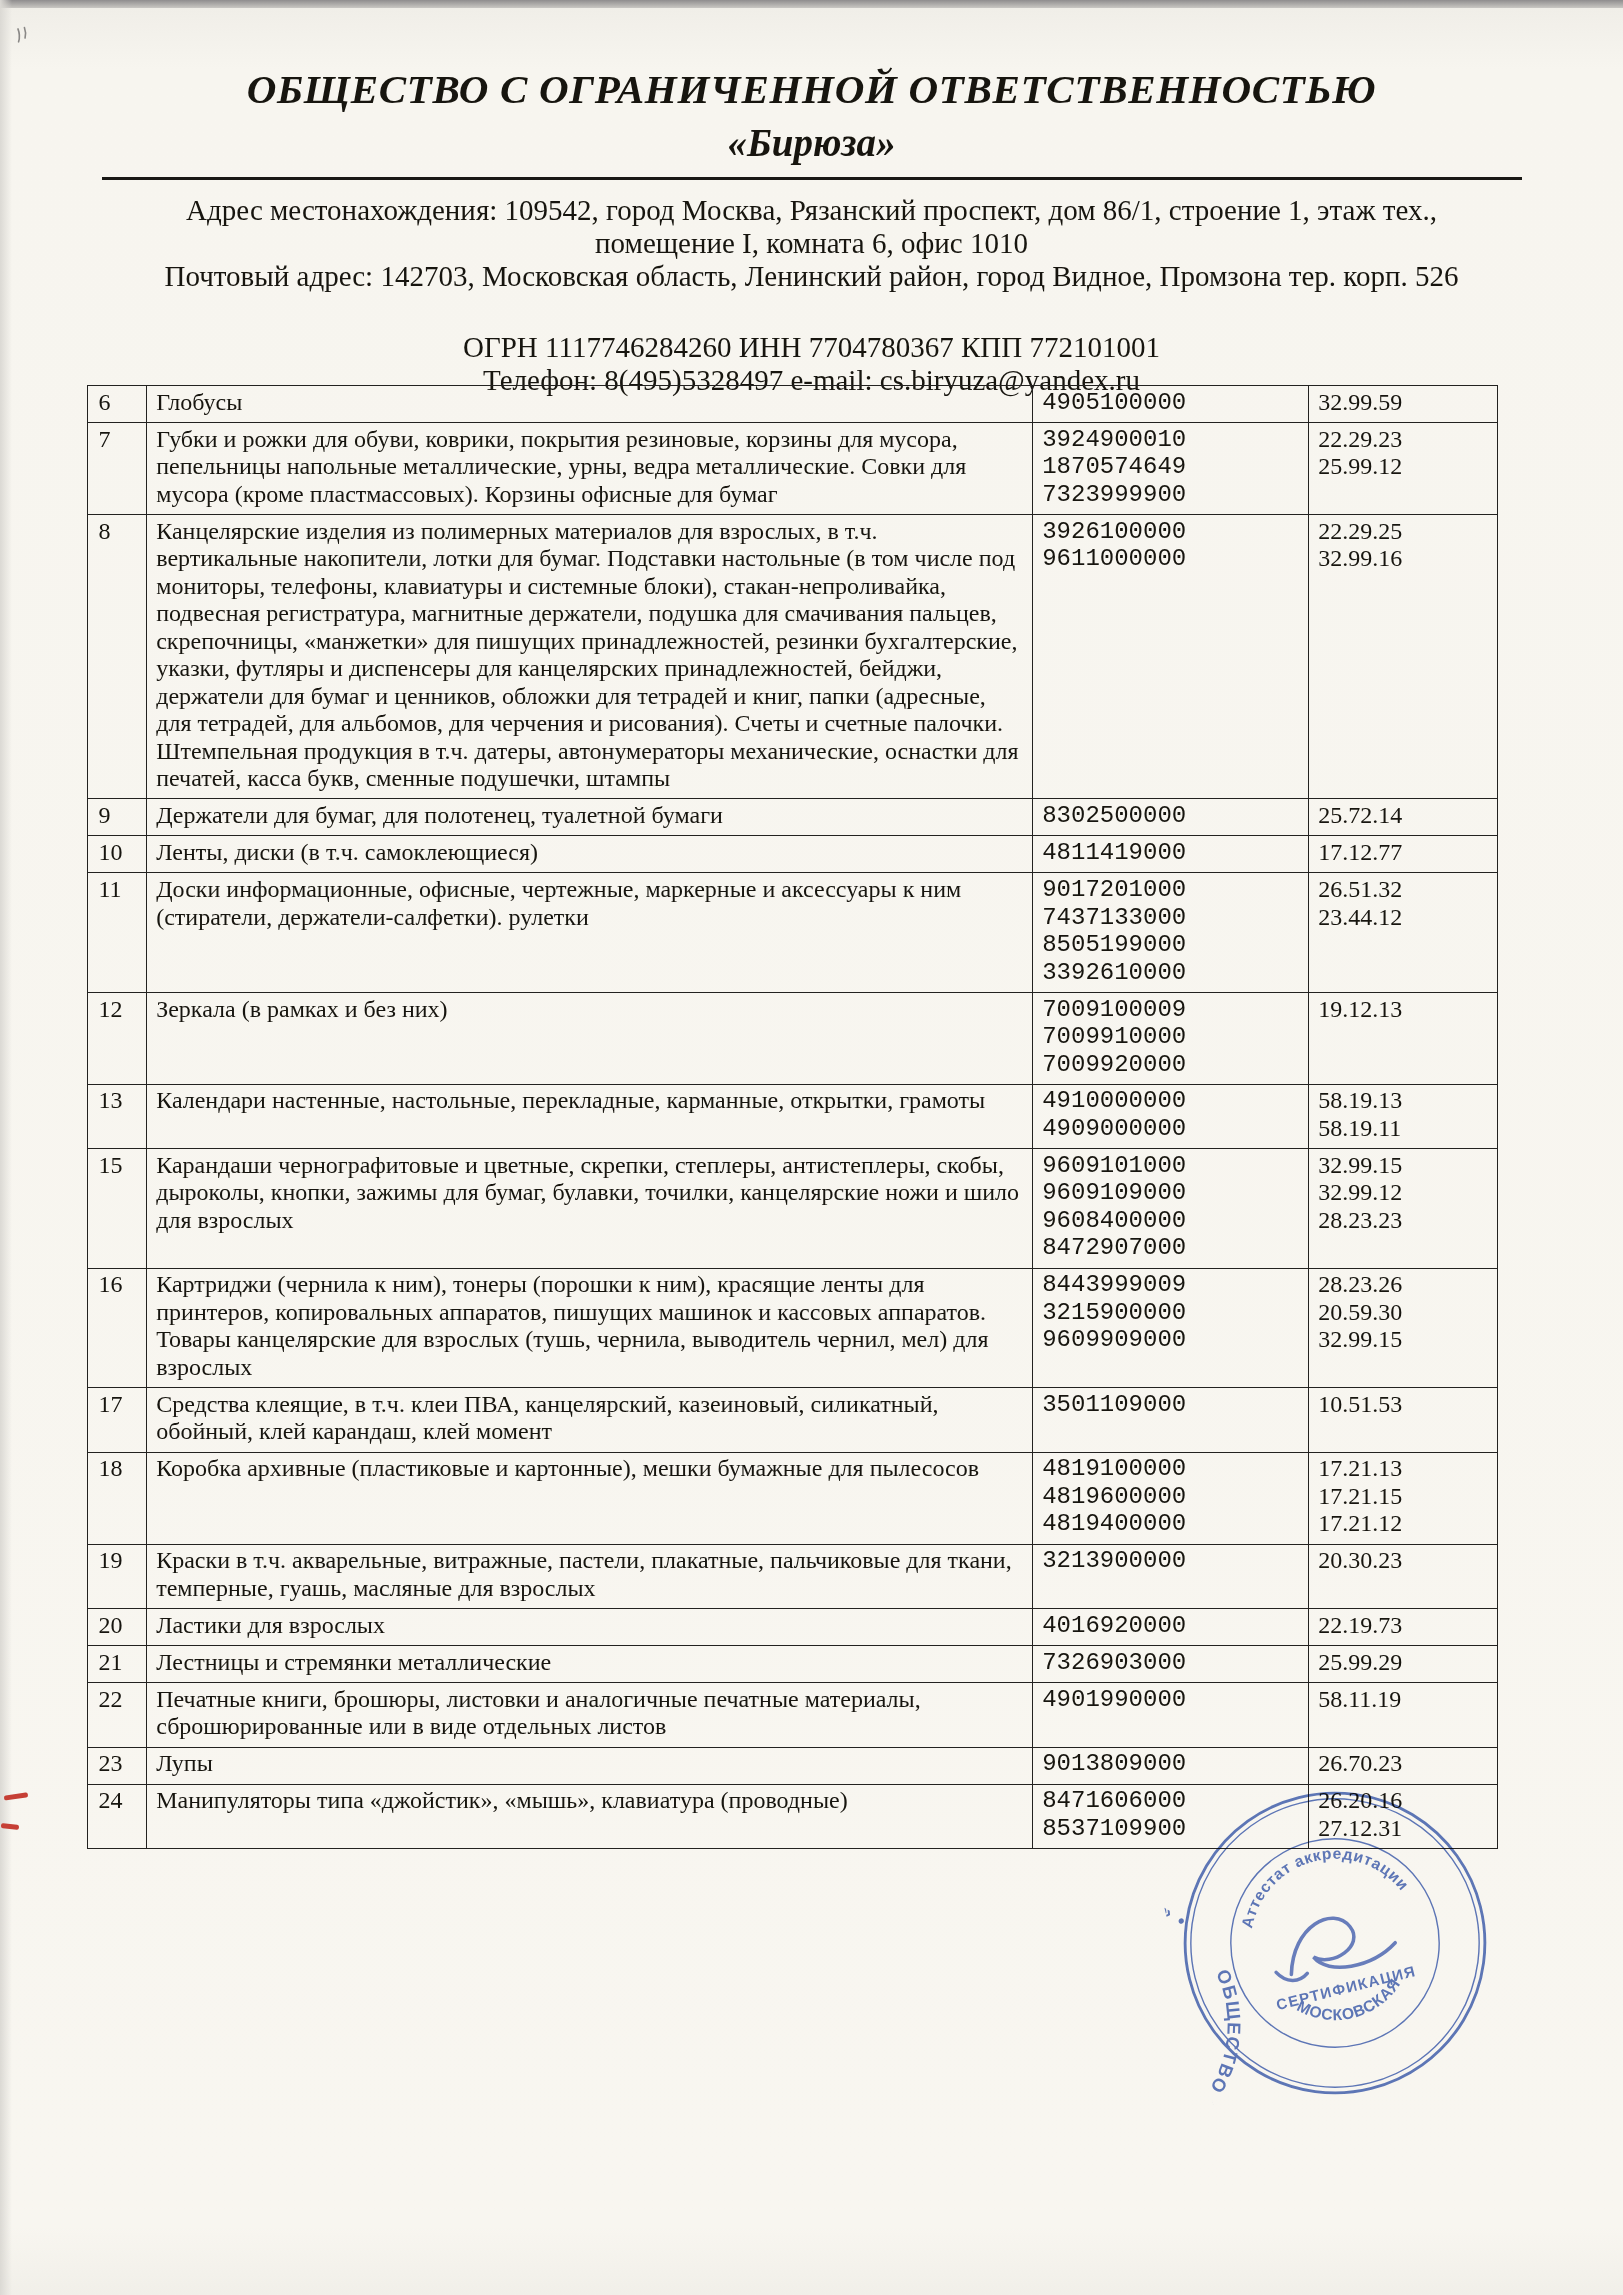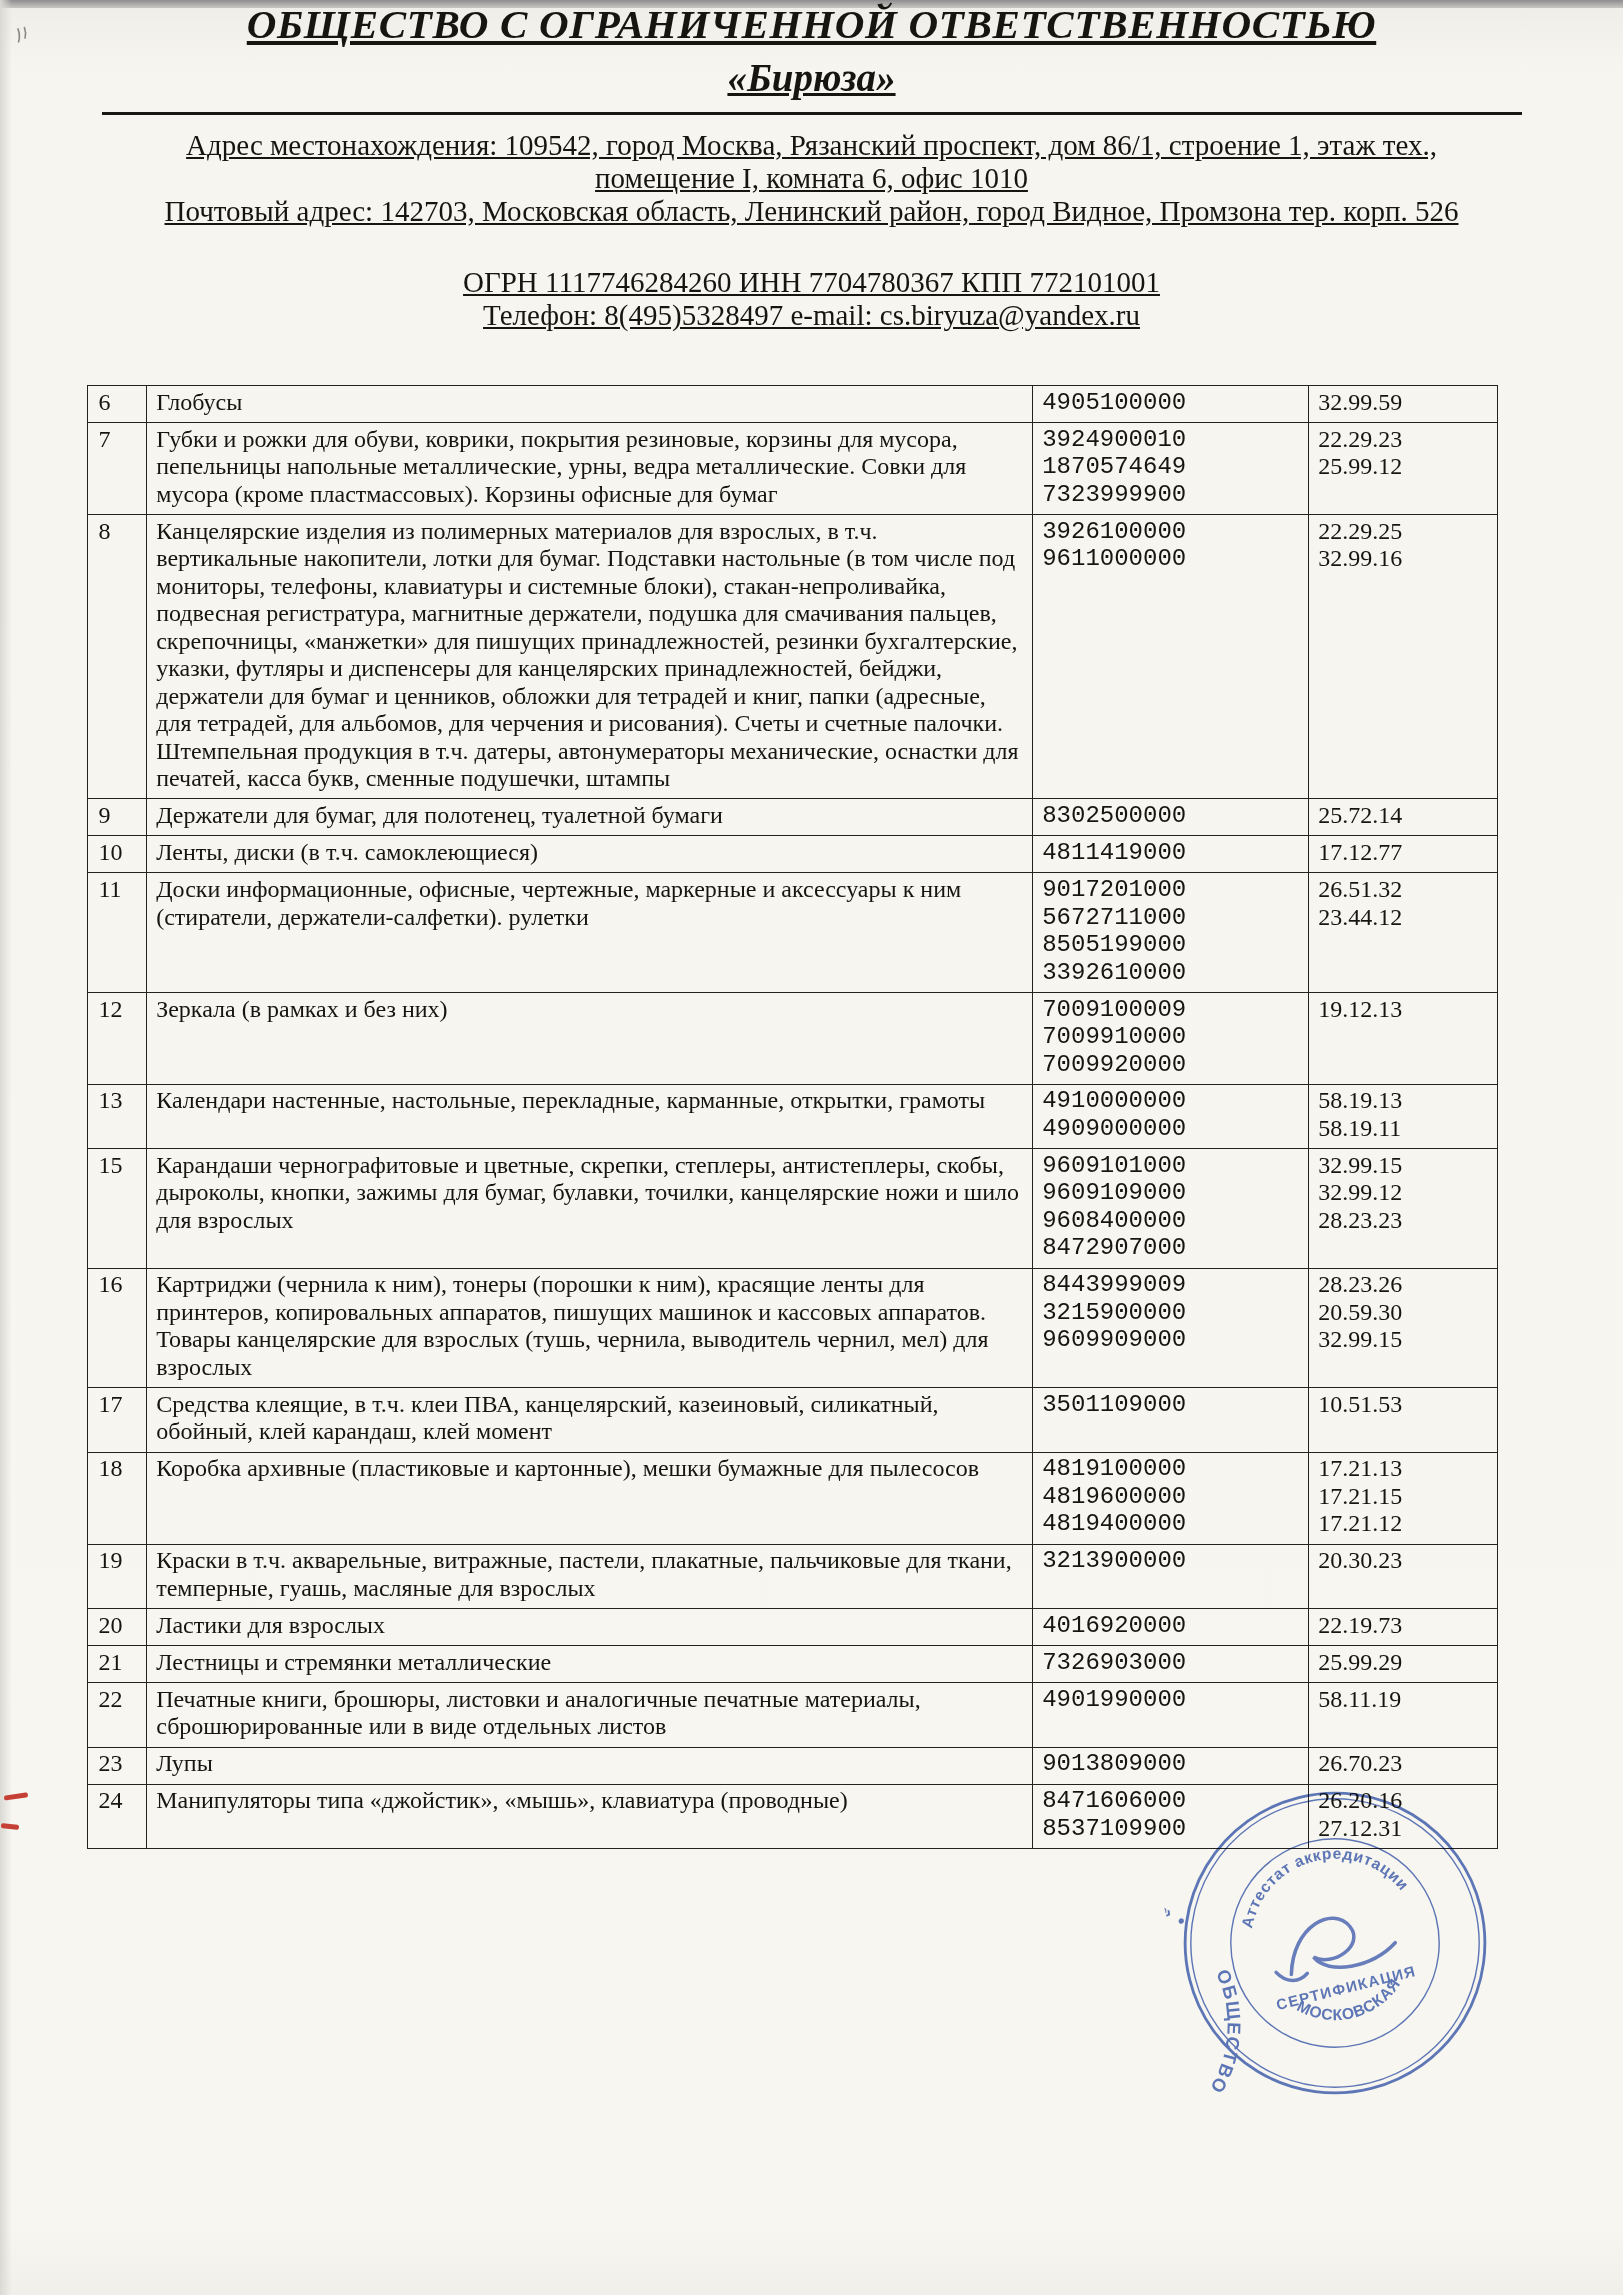--- a/index.html
+++ b/index.html
@@ -14,21 +14,21 @@
   }
   .scan-top-edge {
     position: absolute; top: 0; left: 0; width: 100%; height: 7.9px;
     background: linear-gradient(#8f8d8e, #c9c7c3);
   }
   .scan-left-edge {
     position: absolute; top: 0; left: 0; width: 11.8px; height: 100%;
     background: linear-gradient(90deg, #dbd9d4, rgba(248,246,240,0));
   }
 
-  .header { text-align: center; position: relative; text-decoration: underline; }
+  .header { text-align: center; padding-top: 65px; position: relative; }
   .title {
     font-size: 41px; font-weight: bold; font-style: italic; letter-spacing: 0.7px;
   }
   .subtitle {
     font-size: 39px; font-weight: bold; font-style: italic; margin-top: 7px;
   }
   .title-rule {
     width: 1420px; margin: 11.8px auto 14.4px auto;
     border: none; border-top: 3.3px solid #191815;
   }
@@ -164,21 +164,21 @@
     <td class="c-okpd">
           <div class="code-line">17.12.77</div>
         </td>
   </tr>
 
   <tr>
     <td class="c-num">11</td>
     <td class="c-desc">Доски информационные, офисные, чертежные, маркерные и аксессуары к ним (стиратели, держатели-салфетки). рулетки</td>
     <td class="c-code">
           <div class="code-line">9017201000</div>
-          <div class="code-line">5672711000</div>
+          <div class="code-line">7437133000</div>
           <div class="code-line">8505199000</div>
           <div class="code-line">3392610000</div>
         </td>
     <td class="c-okpd">
           <div class="code-line">26.51.32</div>
           <div class="code-line">23.44.12</div>
         </td>
   </tr>
 
   <tr>

